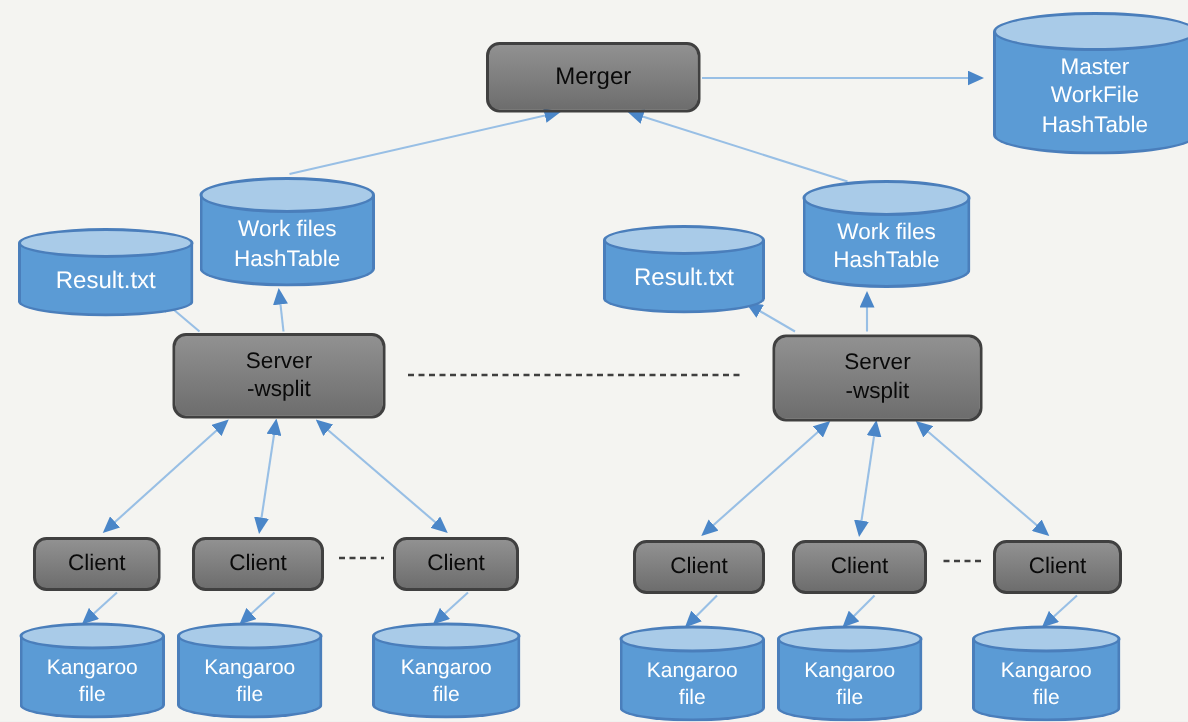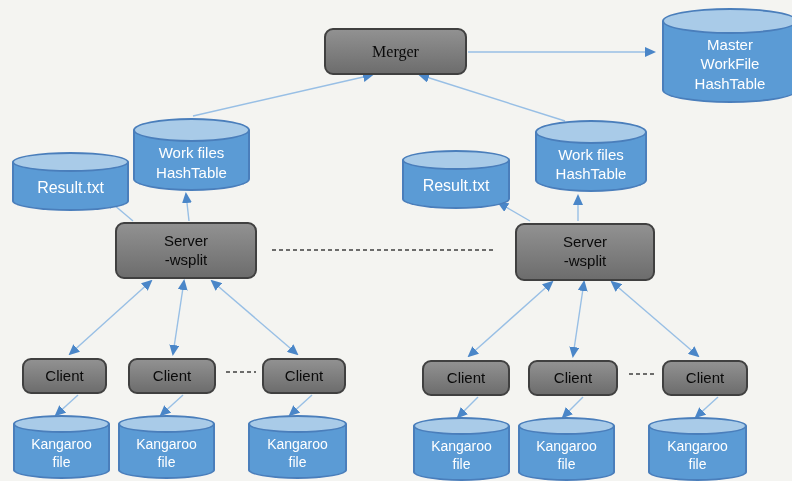--- a/index.html
+++ b/index.html
@@ -73,21 +73,21 @@
       <line x1="583" y1="397" x2="563" y2="417" marker-end="url(#ah)"></line>
       <line x1="718" y1="397" x2="696" y2="417" marker-end="url(#ah)"></line>
     </g>
     <g stroke="#3f3f3f" stroke-width="1.6" stroke-dasharray="4 3" fill="none">
       <line x1="272" y1="250" x2="496" y2="250"></line>
       <line x1="226" y1="372" x2="256" y2="372"></line>
       <line x1="629" y1="374" x2="657" y2="374"></line>
     </g>
   </svg>
 
-  <div class="gbox" style="left:324px;top:28px;width:143px;height:47px;font-family:Liberation Serif, serif;">
+  <div class="gbox" style="left:324px;top:28px;width:143px;height:47px;">
     <span>Merger</span>
   </div>
 
   <div class="gbox" style="left:115px;top:222px;width:142px;height:57px;font-size:15px;">
     <span>Server
 -wsplit</span>
   </div>
 
   <div class="gbox" style="left:515px;top:223px;width:140px;height:58px;font-size:15px;">
     <span>Server

